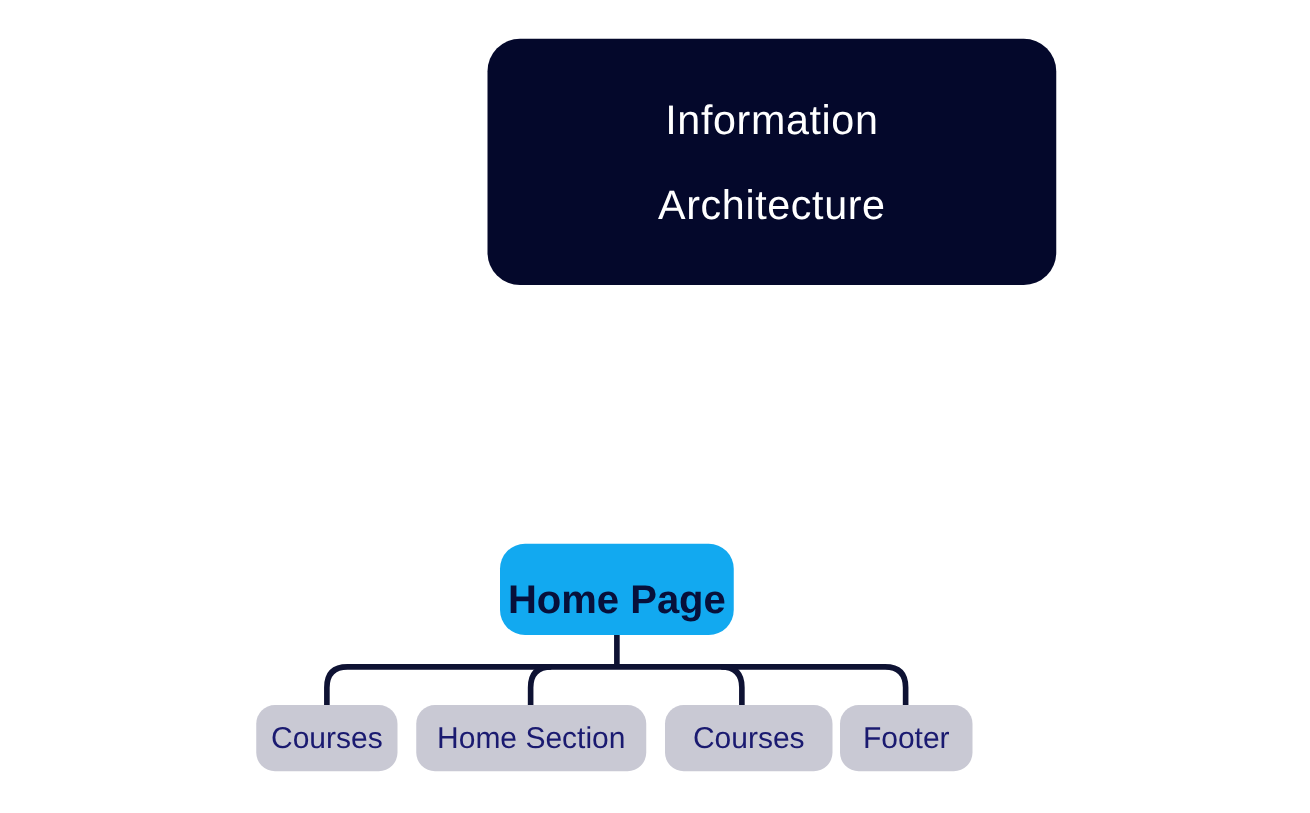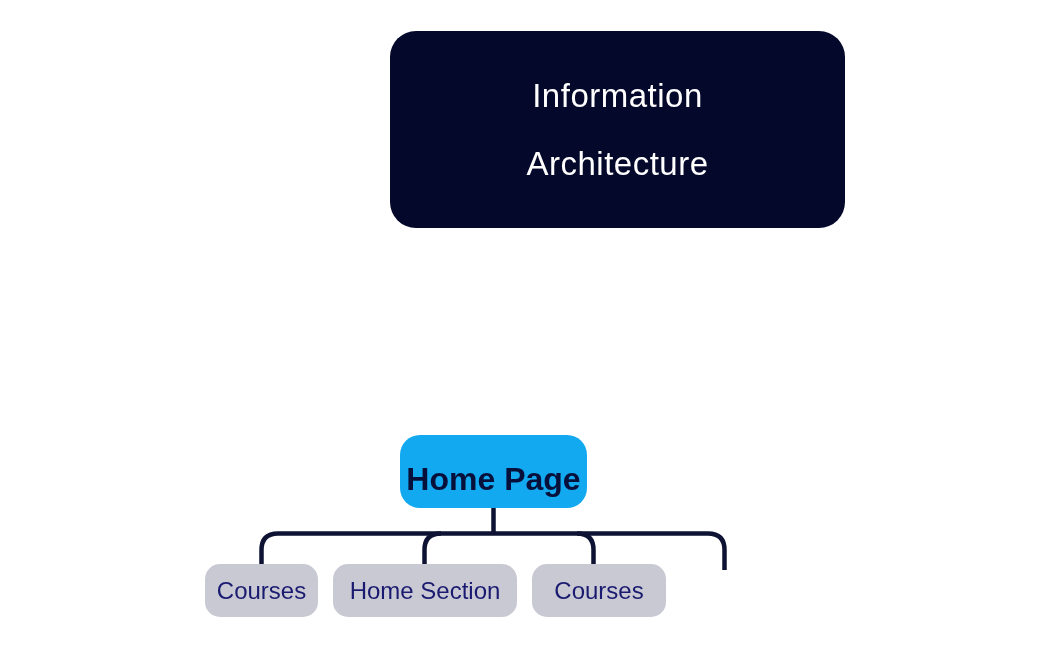--- a/index.html
+++ b/index.html
@@ -114,14 +114,17 @@
 
   <div class="node child-node child-0">
     <span class="node-label">Courses</span>
   </div>
   <div class="node child-node child-1">
     <span class="node-label">Home Section</span>
   </div>
   <div class="node child-node child-2">
     <span class="node-label">Courses</span>
   </div>
+  <div class="node child-node child-3">
+    <span class="node-label">Footer</span>
+  </div>
 
 </div>
 
 </body></html>

